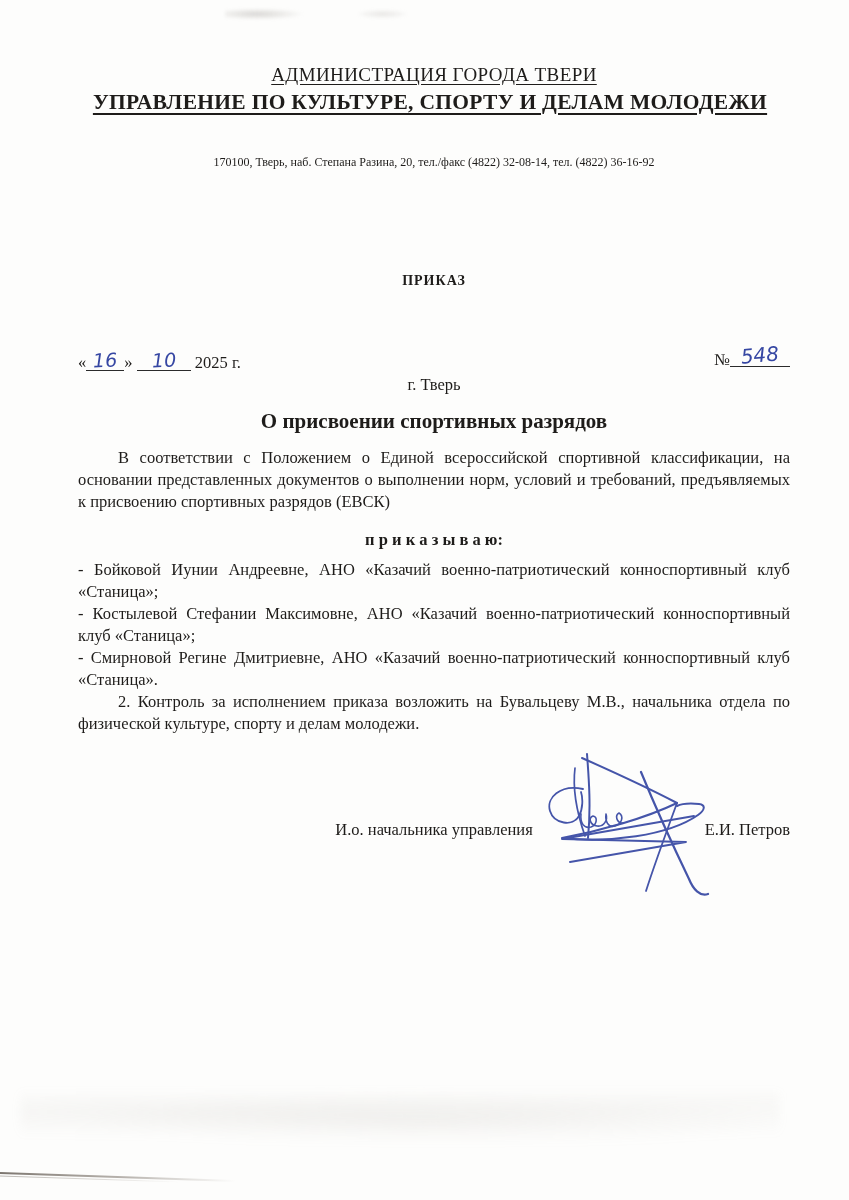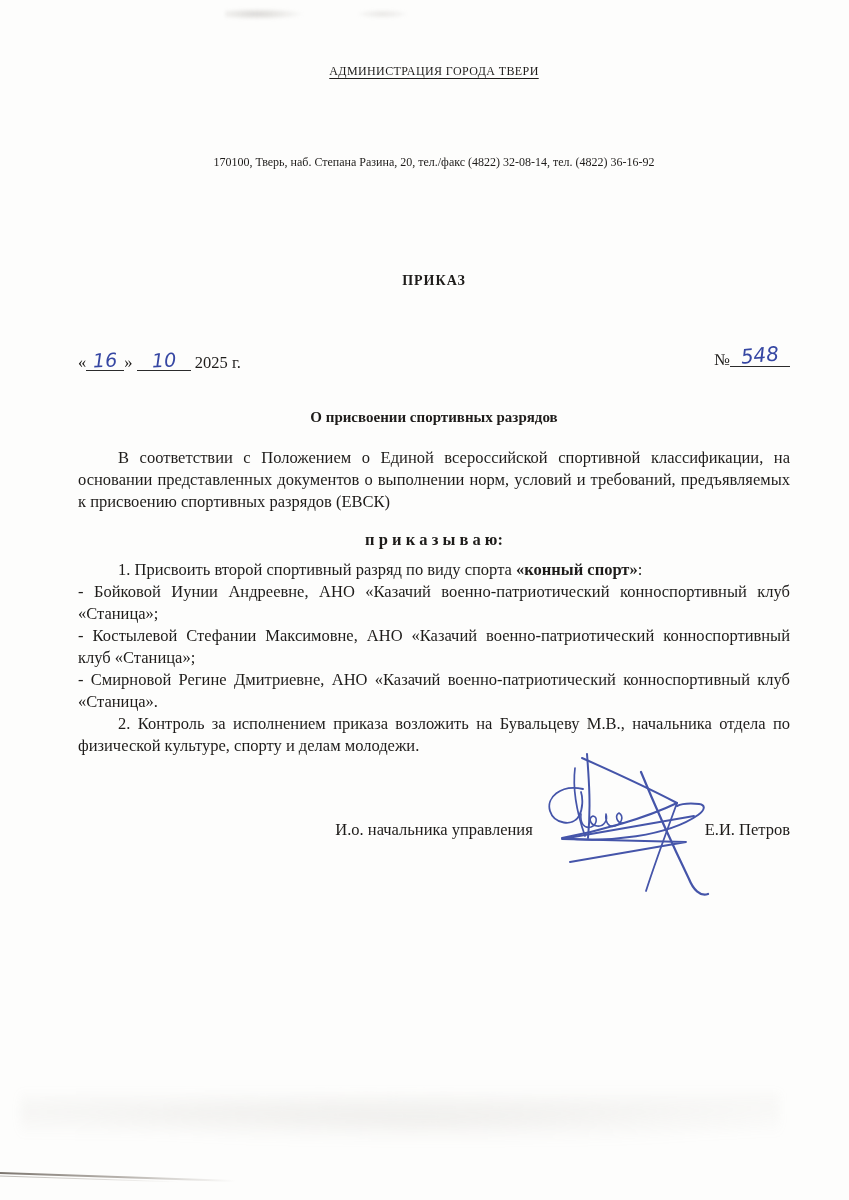--- a/index.html
+++ b/index.html
@@ -34,21 +34,21 @@
     background:
       radial-gradient(ellipse at 20% 40%, rgba(170,165,158,.10), transparent 60%),
       radial-gradient(ellipse at 55% 60%, rgba(170,165,158,.08), transparent 60%),
       radial-gradient(ellipse at 85% 30%, rgba(170,165,158,.07), transparent 60%);
     filter:blur(4px);
   }
   .bottom-line-svg{position:absolute;left:0;top:1166px;}
   
   .org1{
     position:absolute;left:78px;width:712px;top:64px;
-    text-align:center;font-size:12px;letter-spacing:.4px;
+    text-align:center;font-size:19px;letter-spacing:.4px;
     text-decoration:underline;text-underline-offset:3px;
   }
   .org2{
     position:absolute;left:40px;width:780px;top:90px;
     text-align:center;font-size:21.5px;font-weight:bold;letter-spacing:.3px;
     text-decoration:underline;text-underline-offset:4px;text-decoration-thickness:2px;
   }
   .address{
     position:absolute;left:78px;width:712px;top:113px;
     text-align:center;font-size:12px;margin-top:42px;
@@ -80,21 +80,21 @@
     font-family:"DejaVu Sans",sans-serif;font-style:italic;
     color:var(--ink-blue);font-size:20px;
     display:inline-block;transform:rotate(-5deg) translateY(-3px);
   }
   .place{
     position:absolute;left:78px;width:712px;top:375px;
     text-align:center;font-size:16.5px;
   }
   .subject{
     position:absolute;left:78px;width:712px;top:409px;
-    text-align:center;font-size:15px;font-weight:bold;
+    text-align:center;font-size:21px;font-weight:bold;
   }
   
   .preamble{
     position:absolute;left:78px;width:712px;top:447px;
     font-size:16.5px;line-height:22px;text-align:justify;text-indent:40px;
   }
   .order-word{
     position:absolute;left:78px;width:712px;top:530px;
     text-align:center;font-size:16.5px;font-weight:bold;
   }
@@ -115,41 +115,42 @@
 </head>
 <body>
 
 <div class="page">
 
   <div class="smudge-top"></div>
   <div class="smudge-top2"></div>
   <div class="mottle-band"></div>
 
   <div class="org1">АДМИНИСТРАЦИЯ ГОРОДА ТВЕРИ</div>
+  <div class="org2">УПРАВЛЕНИЕ ПО КУЛЬТУРЕ, СПОРТУ И ДЕЛАМ МОЛОДЕЖИ</div>
   <div class="address">170100, Тверь, наб. Степана Разина, 20, тел./факс (4822) 32-08-14, тел. (4822) 36-16-92</div>
 
   <div class="order-title">ПРИКАЗ</div>
 
   <div class="date-row">
     <div class="date-left">
       <span>«</span><span class="hw-line w34"><span class="hw">16</span></span><span>»</span>&nbsp;<span class="hw-line w52"><span class="hw">10</span></span>&nbsp;<span>2025 г.</span>
     </div>
     <div class="num-right">
       <span>№</span><span class="hw-line w58"><span class="hw-num">548</span></span>
     </div>
   </div>
 
+  <div class="place">г. Тверь</div>
   <div class="subject">О присвоении спортивных разрядов</div>
 
   <p class="preamble">В соответствии с Положением о Единой всероссийской спортивной классификации, на основании представленных документов о выполнении норм, условий и требований, предъявляемых к присвоению спортивных разрядов (ЕВСК)</p>
 
   <div class="order-word">п р и к а з ы в а ю:</div>
 
   <div class="body-block">
-    <p class="indented"><span>1.  Присвоить второй спортивный разряд по виду спорта </span><b>«конный спорт»</b><span>:</span></p>
     <p>- Бойковой Иунии Андреевне, АНО «Казачий военно-патриотический конноспортивный клуб «Станица»;</p>
     <p>- Костылевой Стефании Максимовне, АНО «Казачий военно-патриотический конноспортивный клуб «Станица»;</p>
     <p>- Смирновой Регине Дмитриевне, АНО «Казачий военно-патриотический конноспортивный клуб «Станица».</p>
     <p class="indented">2. Контроль за исполнением приказа возложить на Бувальцеву М.В., начальника отдела по физической культуре, спорту и делам молодежи.</p>
   </div>
 
   <div class="sign-row">
     <span>И.о. начальника управления</span>
     <span class="signer-name">Е.И. Петров</span>
   </div>

